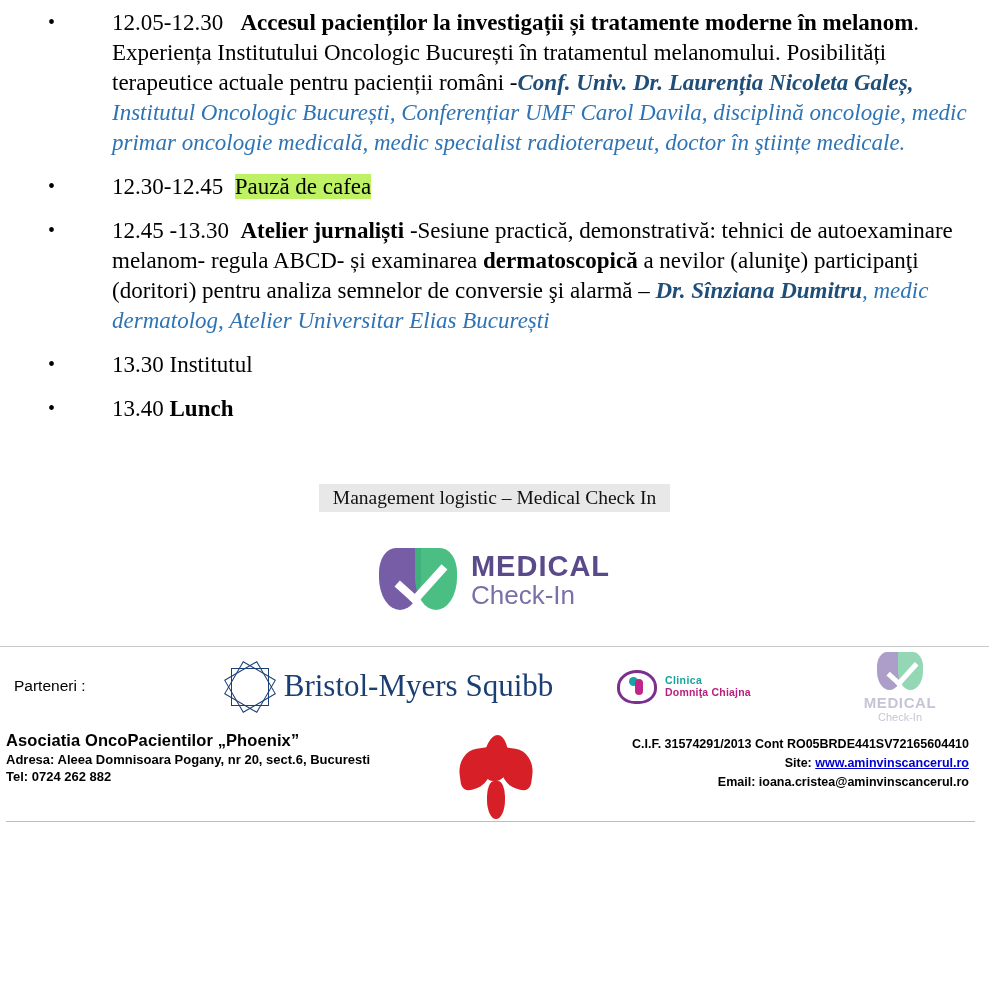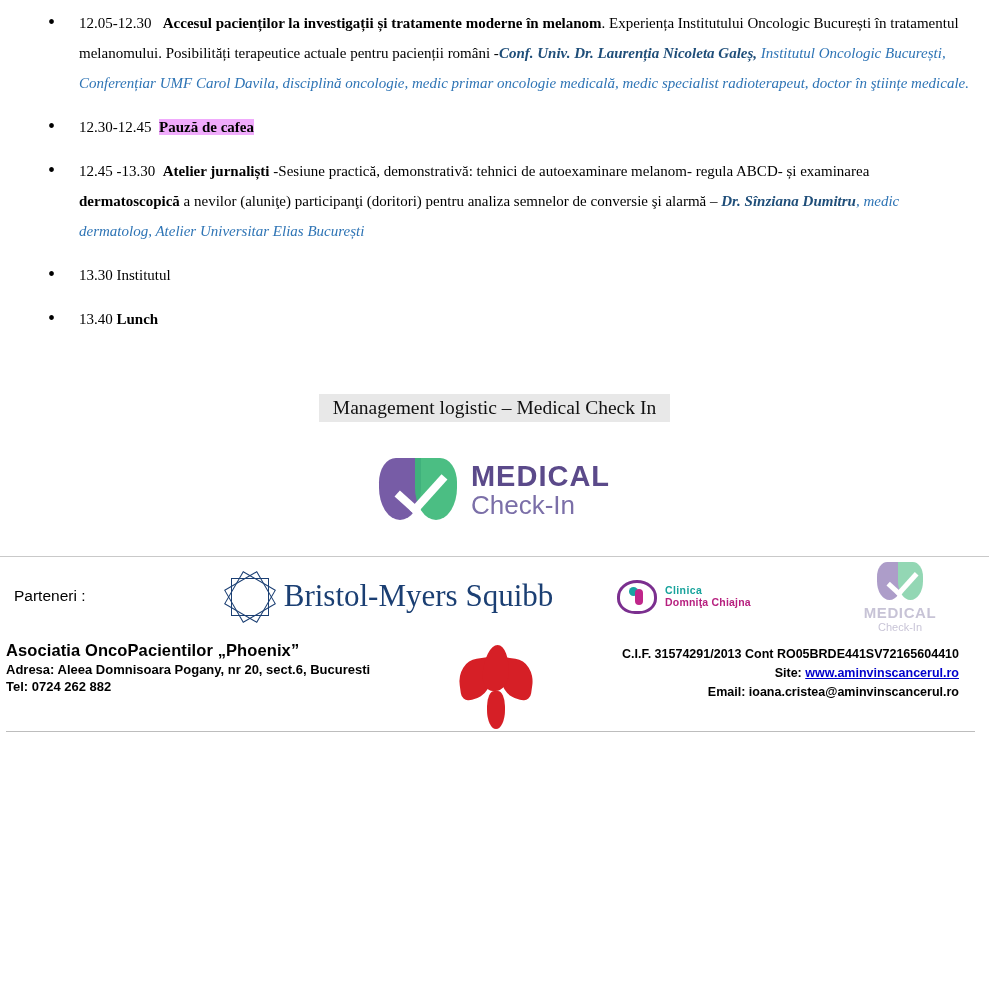--- a/index.html
+++ b/index.html
@@ -22,22 +22,22 @@
   }
 
   
   .agenda {
     margin: 0;
     padding: 0 20px 0 0;
     list-style: none;
   }
   .agenda > li {
     position: relative;
-    padding-left: 79px;
-    font-size: 15px;
+    padding-left: 112px;
+    font-size: 23px;
     line-height: 30px;
     margin-bottom: 14px;
   }
   .agenda > li::before {
     content: "\2022";
     position: absolute;
     left: 48px;
     top: -1px;
     font-size: 20px;
     line-height: 30px;
@@ -46,22 +46,22 @@
   .speaker {
     color: #1f4e79;
     font-weight: bold;
     font-style: italic;
   }
   .speaker-light {
     color: #2e74b5;
     font-style: italic;
   }
   .hl {
-    background: #f0abfc;
-    font-weight: bold;
+    background: #bef264;
+    font-weight: normal;
   }
   li.first { margin-top: 8px; }
 
   
   .logistic-wrap {
     margin-top: 60px;
     text-align: center;
   }
   .logistic {
     display: inline-block;
@@ -259,21 +259,21 @@
   .mci-small .t2 {
     font-family: "Liberation Sans", sans-serif;
     font-size: 11px;
     color: #9a93b5;
   }
 
   
   .footer {
     display: flex;
     align-items: flex-start;
-    padding: 6px 30px 0 6px;
+    padding: 6px 20px 0 6px;
     font-family: "Liberation Sans", sans-serif;
   }
   .footer-left {
     width: 430px;
   }
   .org-name {
     font-size: 16.5px;
     font-weight: bold;
     letter-spacing: .1px;
   }

